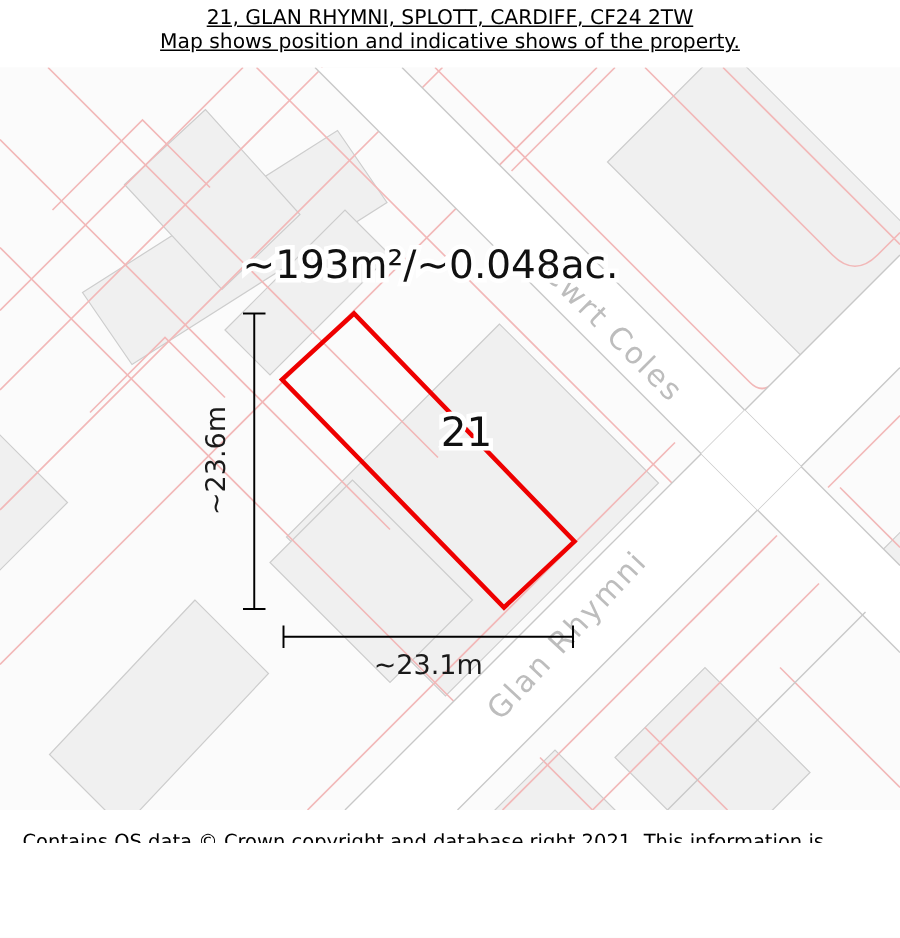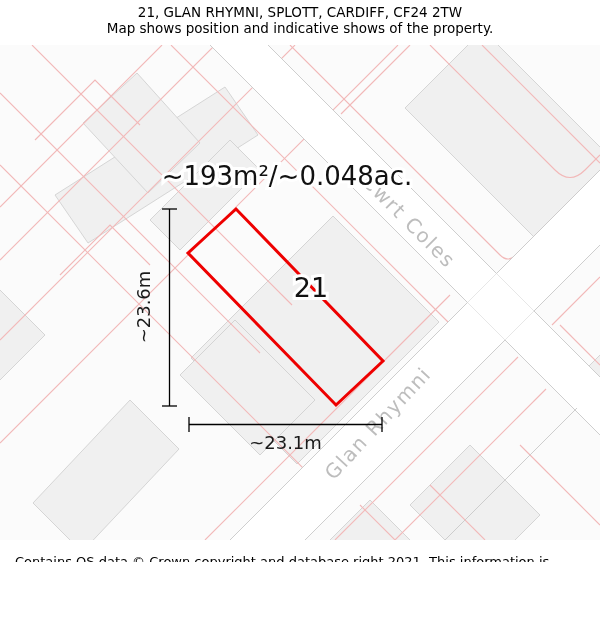--- a/index.html
+++ b/index.html
@@ -1,18 +1,18 @@
 <!DOCTYPE html>
 <html><head>
 <meta charset="utf-8">
 <style>
   html,body{margin:0;padding:0;background:#fff;}
   .page{
     position:relative;width:600px;height:562px;overflow:hidden;
-    background:#ffffff;font-family:"DejaVu Sans","Liberation Sans",sans-serif;color:#000;
+    background:#ffffff;font-family:"DejaVu Sans","Liberation Sans",sans-serif;color:#000;text-decoration:underline;
   }
   header{display:block;height:45px;padding-top:4px;box-sizing:border-box;text-align:center;}
   .title-line{font-size:13.5px;line-height:16px;color:#000;}
   .subtitle-line{font-size:13.5px;line-height:16px;color:#000;}
   .map{position:relative;width:600px;height:495px;background:#fbfbfb;}
   .map svg{display:block;}
   .bld{fill:#f0f0f0;stroke:#cdcdcd;stroke-width:0.8;}
   .pk{stroke:#f2b8b8;stroke-width:1.1;fill:none;}
   .road-fill{fill:#ffffff;stroke:none;}
   .road-edge{stroke:#c8c8c8;stroke-width:0.9;fill:none;}

